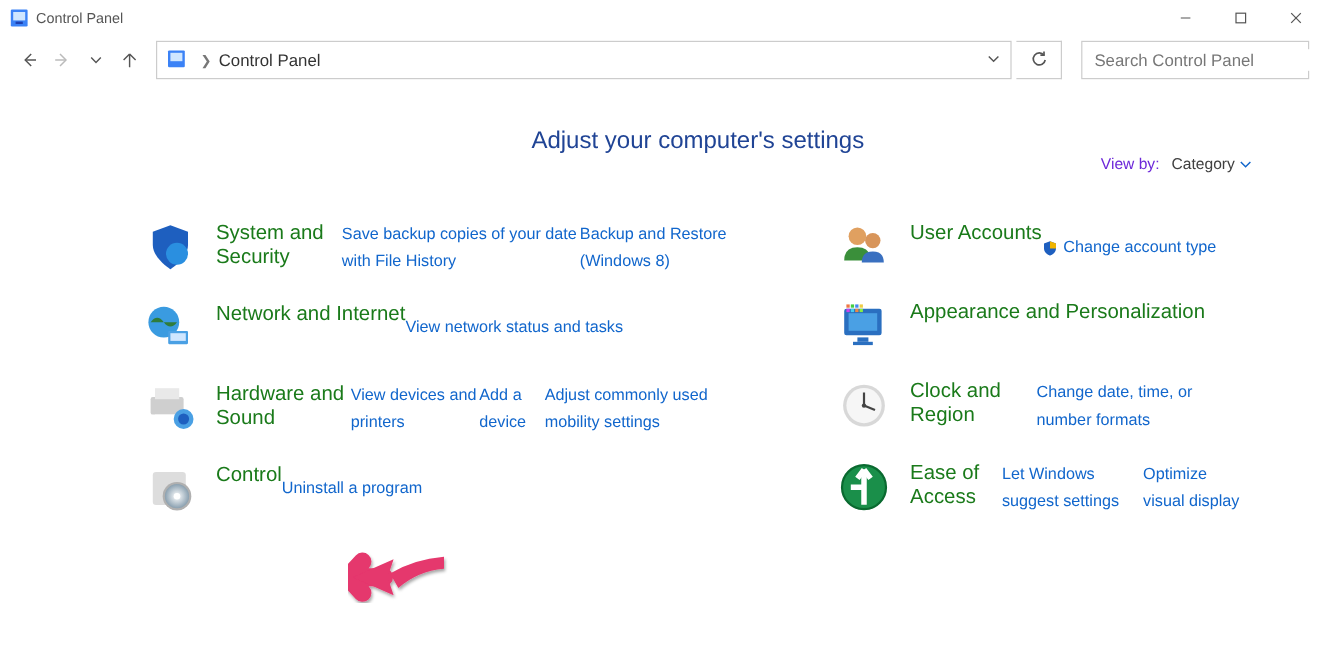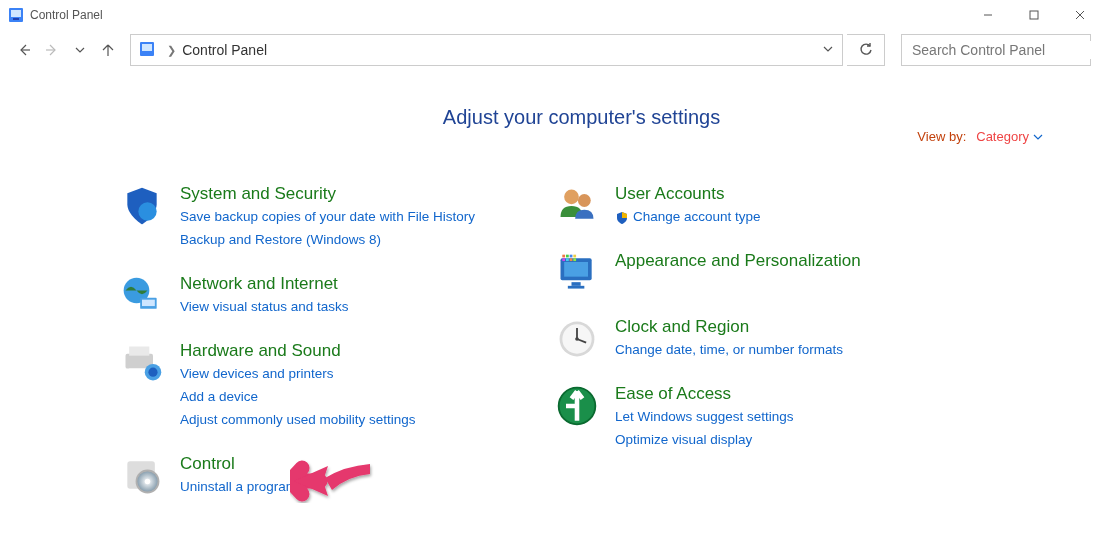--- a/index.html
+++ b/index.html
@@ -102,36 +102,36 @@
   }
   .header-title {
     font-size: 20px;
     color: #204495;
   }
   .viewby {
     margin-left: auto;
     display: flex; align-items: center;
     font-size: 13px;
   }
-  .viewby-label { color: #c2410c; margin-right: 10px; }
-  .viewby-value { color: #ef4444; display: flex; align-items: center; gap: 4px; }
+  .viewby-label { color: #6d28d9; margin-right: 10px; }
+  .viewby-value { color: #404040; display: flex; align-items: center; gap: 4px; }
   .categories {
     display: flex;
     gap: 80px;
   }
   .col { display: flex; flex-direction: column; gap: 22px; }
   .cat {
     display: flex;
     gap: 16px;
   }
   .cat-icon {
     width: 44px; height: 44px;
     flex-shrink: 0;
   }
-  .cat-body { display: flex; flex-direction: column; }
+  .cat-body { display: flex; flex-direction: row; }
   .cat-title {
     font-size: 17px;
     color: #1a7a1a;
     margin-bottom: 2px;
   }
   .cat-link {
     font-size: 13.5px;
     color: #1166cc;
     line-height: 1.7;
     display: flex;
@@ -273,21 +273,21 @@
         <div class="cat-icon">
           <svg viewBox="0 0 48 48" width="44" height="44">
             <circle cx="18" cy="18" r="14" fill="#3a9be0"></circle>
             <path d="M6 18 Q12 10 18 18 Q24 26 30 18" fill="#2f7c3a" stroke="none"></path>
             <rect x="22" y="26" width="18" height="12" fill="#4aa0e4" rx="1"></rect>
             <rect x="24" y="28" width="14" height="7" fill="#cfe6ff"></rect>
           </svg>
         </div>
         <div class="cat-body">
           <div class="cat-title">Network and Internet</div>
-          <div class="cat-link">View visual status and tasks</div>
+          <div class="cat-link">View network status and tasks</div>
         </div>
       </div>
 
       <div class="cat">
         <div class="cat-icon">
           <svg viewBox="0 0 48 48" width="44" height="44">
             <rect x="6" y="14" width="30" height="16" fill="#cfcfcf" rx="2"></rect>
             <rect x="10" y="6" width="22" height="10" fill="#e9e9e9"></rect>
             <rect x="10" y="30" width="22" height="8" fill="#fff"></rect>
             <circle cx="36" cy="34" r="9" fill="#4aa0e4"></circle>

